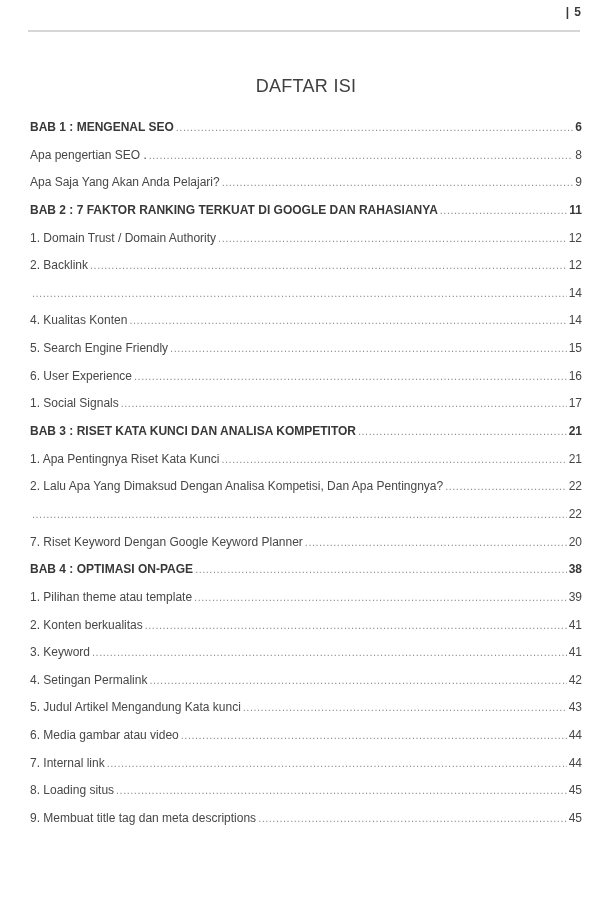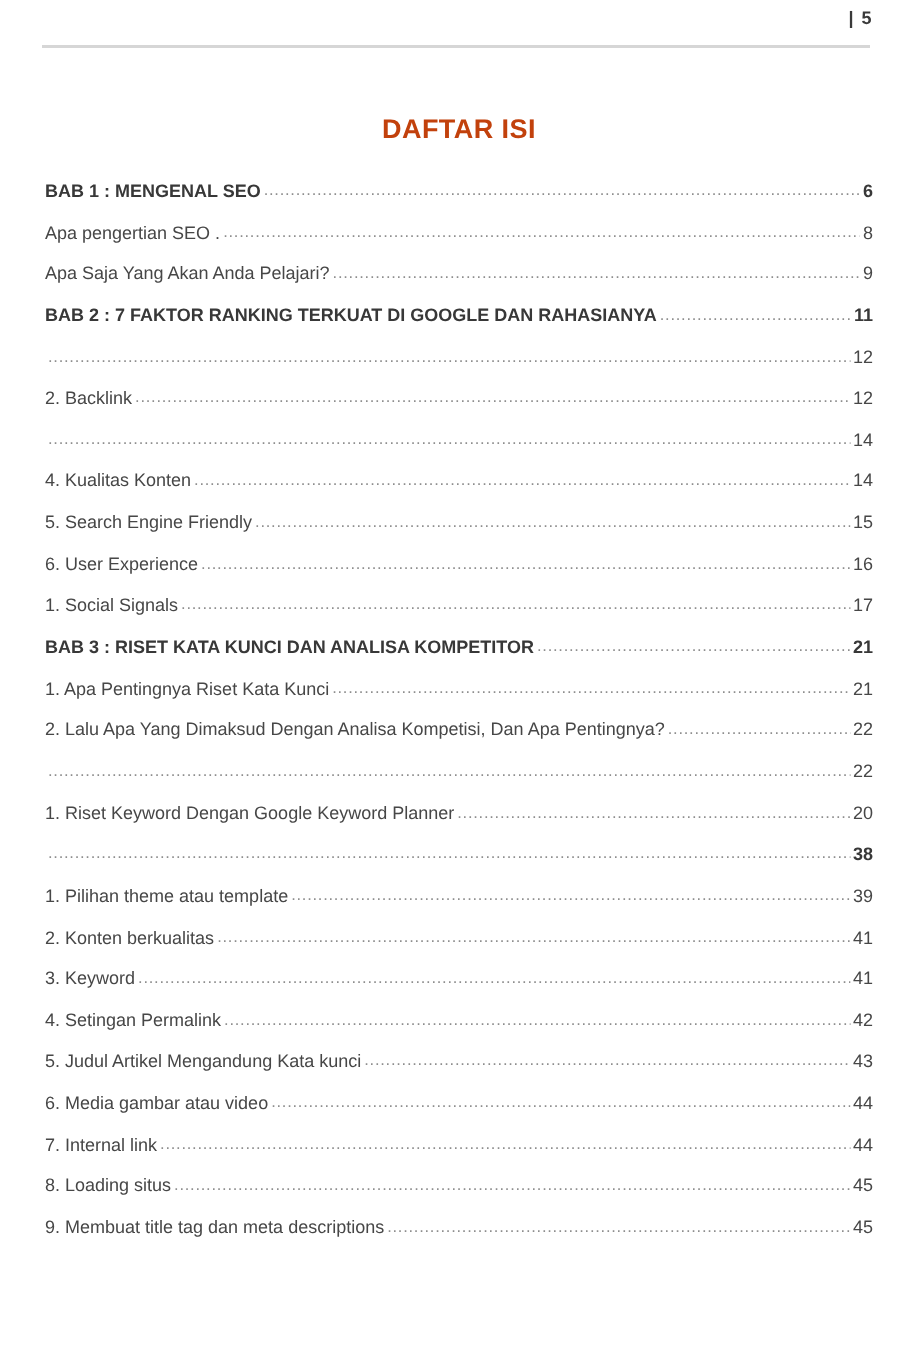--- a/index.html
+++ b/index.html
@@ -33,22 +33,22 @@
     height: 0;
     border-top: 2px solid #d6d6d6;
   }
   .doc-title {
     position: absolute;
     top: 76px;
     left: 0;
     width: 100%;
     text-align: center;
     font-size: 18px;
-    font-weight: bold;
-    color: #c2410c;
+    font-weight: normal;
+    color: #404040;
     letter-spacing: 0.3px;
   }
   .toc {
     position: absolute;
     top: 114px;
     left: 30px;
     width: 552px;
   }
   .toc-row {
     display: flex;
@@ -113,20 +113,21 @@
       <span class="toc-page">9</span>
     </div>
 
     <div class="toc-row bold">
       <span class="toc-label">BAB 2 : 7 FAKTOR RANKING TERKUAT DI GOOGLE DAN RAHASIANYA</span>
       <span class="toc-dots">............................................................................................................................................................................................................................................................................................................</span>
       <span class="toc-page">11</span>
     </div>
 
     <div class="toc-row">
+      <span class="toc-label">1. Domain Trust / Domain Authority</span>
       <span class="toc-dots">............................................................................................................................................................................................................................................................................................................</span>
       <span class="toc-page">12</span>
     </div>
 
     <div class="toc-row">
       <span class="toc-label">2. Backlink</span>
       <span class="toc-dots">............................................................................................................................................................................................................................................................................................................</span>
       <span class="toc-page">12</span>
     </div>
 
@@ -176,26 +177,27 @@
       <span class="toc-dots">............................................................................................................................................................................................................................................................................................................</span>
       <span class="toc-page">22</span>
     </div>
 
     <div class="toc-row">
       <span class="toc-dots">............................................................................................................................................................................................................................................................................................................</span>
       <span class="toc-page">22</span>
     </div>
 
     <div class="toc-row">
-      <span class="toc-label">1. Riset Keyword Dengan Google Keyword Planner</span>
+      <span class="toc-label">7. Riset Keyword Dengan Google Keyword Planner</span>
       <span class="toc-dots">............................................................................................................................................................................................................................................................................................................</span>
       <span class="toc-page">20</span>
     </div>
 
     <div class="toc-row bold">
+      <span class="toc-label">BAB 4 : OPTIMASI ON-PAGE</span>
       <span class="toc-dots">............................................................................................................................................................................................................................................................................................................</span>
       <span class="toc-page">38</span>
     </div>
 
     <div class="toc-row">
       <span class="toc-label">1. Pilihan theme atau template</span>
       <span class="toc-dots">............................................................................................................................................................................................................................................................................................................</span>
       <span class="toc-page">39</span>
     </div>
 

